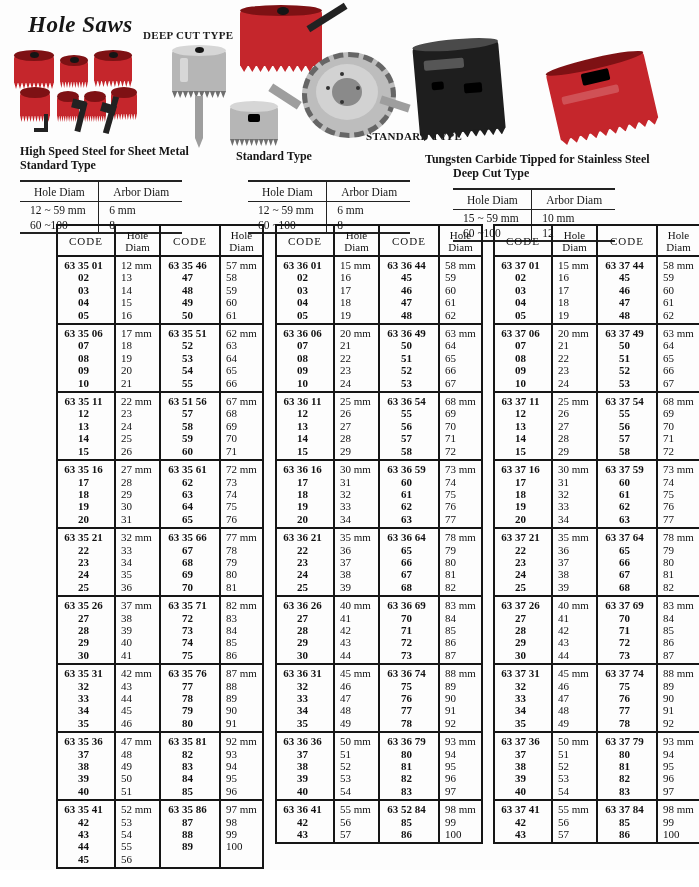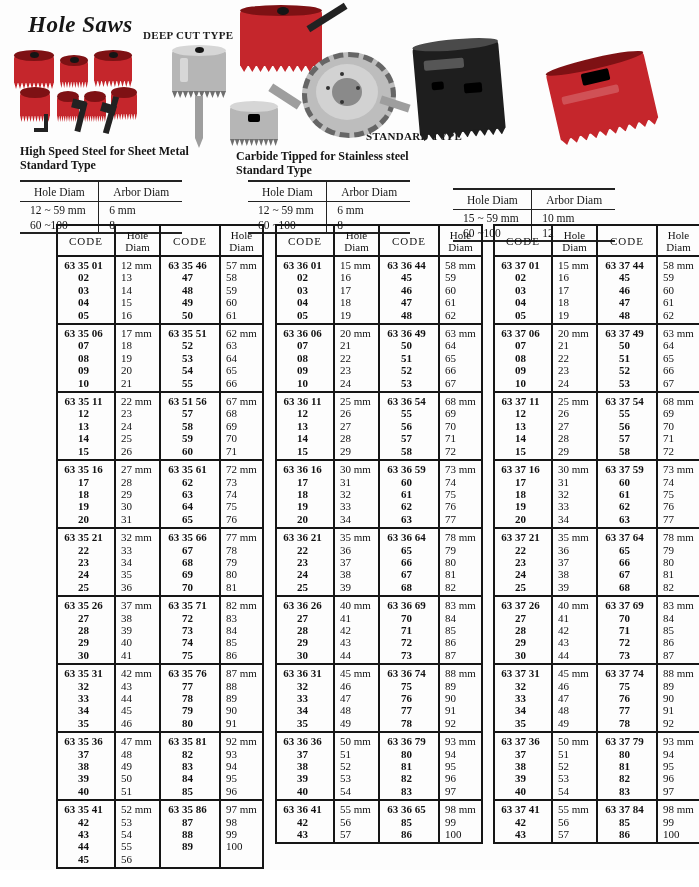--- a/index.html
+++ b/index.html
@@ -186,40 +186,43 @@
       <td>6 mm</td>
     </tr>
     <tr>
       <td>60 ~100</td>
       <td>8</td>
     </tr>
   </tbody>
     </table>
 
   <div class="sec-title" style="left:236px;top:149px;">
-    <div>Carbide Tipped for Stainless steel</div>
     <div>Standard Type</div>
   </div>
   <table class="spec" style="left:248px;top:180px;width:162px;">
     <tbody>
         <tr>
       <th>Hole Diam</th>
       <th>Arbor Diam</th>
     </tr>
     <tr>
       <td>12 ~ 59 mm</td>
       <td>6 mm</td>
     </tr>
     <tr>
       <td>60 ~100</td>
       <td>8</td>
     </tr>
   </tbody>
     </table>
 
+  <div class="sec-title" style="left:425px;top:152px;">
+    <div>Tungsten Carbide Tipped for Stainless Steel</div>
+    <div class="indent">Deep Cut Type</div>
+  </div>
   <table class="spec" style="left:453px;top:188px;width:162px;">
     <tbody>
         <tr>
       <th>Hole Diam</th>
       <th>Arbor Diam</th>
     </tr>
     <tr>
       <td>15 ~ 59 mm</td>
       <td>10 mm</td>
     </tr>
@@ -780,21 +783,21 @@
               <div>63 36 41</div>
               <div>42</div>
               <div>43</div>
             </td>
             <td class="diam-cell">
               <div>55 mm</div>
               <div>56</div>
               <div>57</div>
             </td>
             <td class="code-cell">
-              <div>63 36 65</div>
+              <div>63 52 84</div>
               <div>85</div>
               <div>86</div>
             </td>
             <td class="diam-cell">
               <div>98 mm</div>
               <div>99</div>
               <div>100</div>
             </td>
           </tr>
         </tbody>

